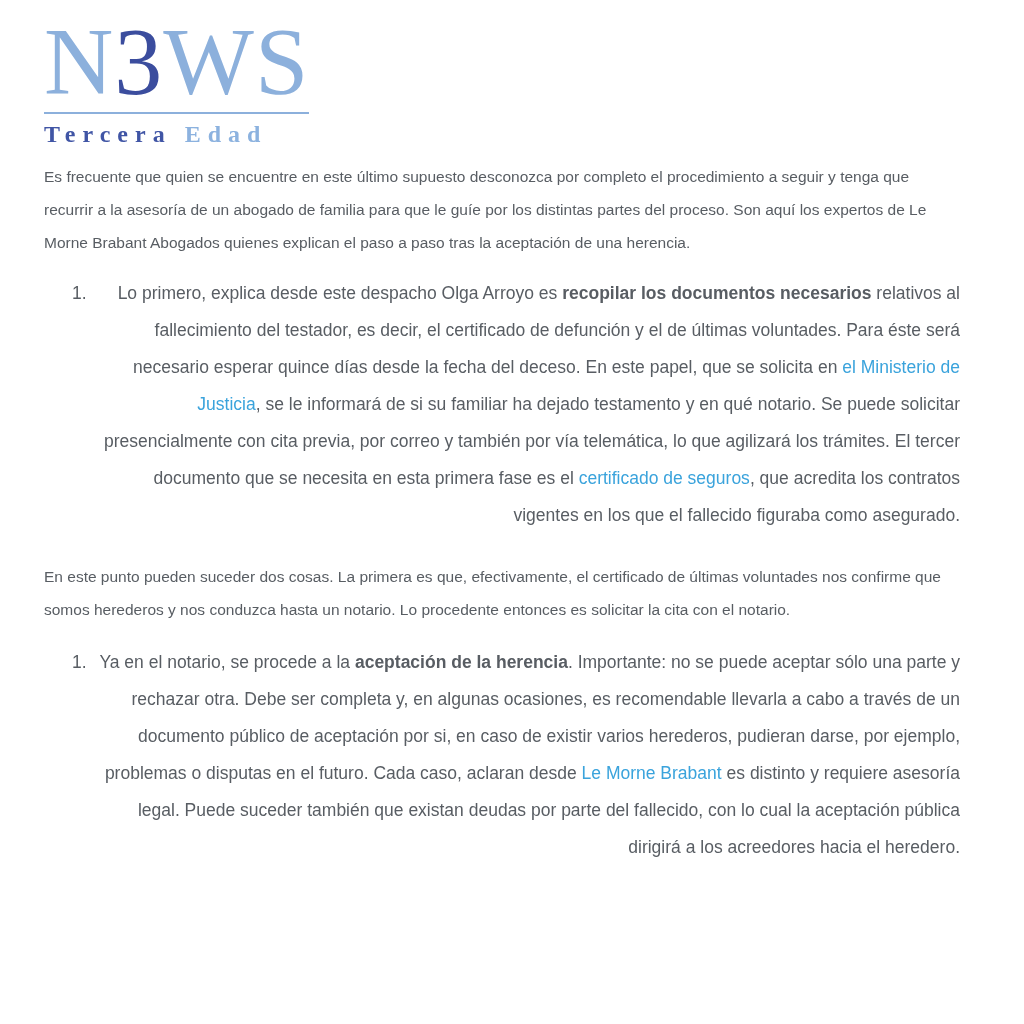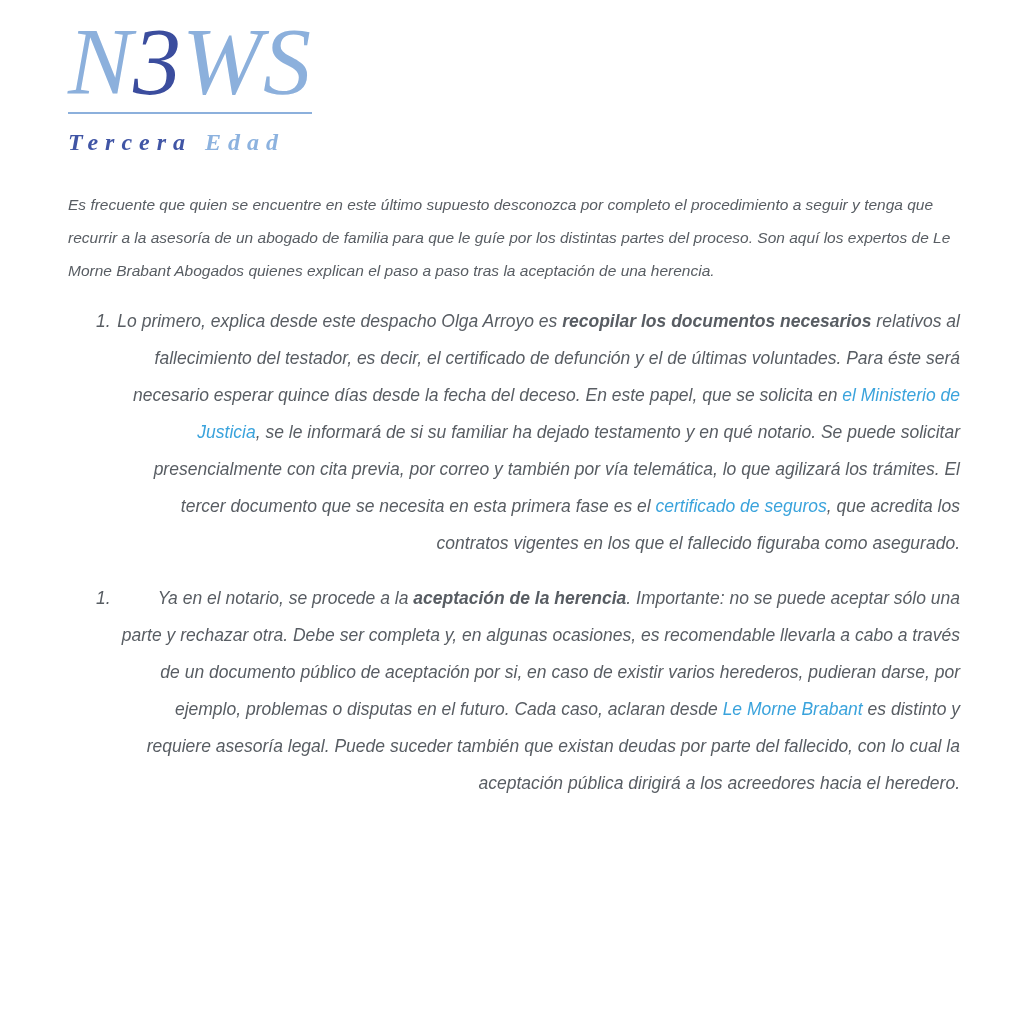--- a/index.html
+++ b/index.html
@@ -15,22 +15,21 @@
   *{margin:0;padding:0;box-sizing:border-box;}
   html,body{background:var(--page-bg);}
   body{
     width:1024px;
     height:1024px;
     overflow:hidden;
     font-family:"Liberation Sans","DejaVu Sans",sans-serif;
     color:var(--body-text);
   }
   .page{
-    padding:14px 64px 0 68px;
-    font-style:italic;
+    padding:14px 64px 0 44px;
   }
   
   .logo-block{
     display:inline-block;
   }
   .wordmark{
     font-family:"Liberation Serif","DejaVu Serif",serif;
     font-size:96px;
     line-height:1;
     letter-spacing:1px;
@@ -42,30 +41,30 @@
     height:2px;
     background:var(--underline);
     margin-top:2px;
     width:100%;
   }
   .tagline{
     font-family:"Liberation Serif","DejaVu Serif",serif;
     font-weight:bold;
     font-size:24px;
     letter-spacing:7px;
-    margin-top:15px;
+    margin-top:7px;
     white-space:nowrap;
   }
   .tagline .dk{color:var(--tagline-dark);}
   .tagline .lt{color:var(--tagline-light);}
   
   .para{
     font-size:15.5px;
     line-height:33px;
-    margin-top:32px;
+    margin-top:12px;
   }
   .steps{
     margin-top:16px;
     margin-bottom:8px;
   }
   .step{
     display:flex;
     font-size:17.5px;
     line-height:37px;
   }
@@ -107,20 +106,21 @@
 
     <p class="para">Es frecuente que quien se encuentre en este último supuesto desconozca por completo el procedimiento a seguir y tenga que recurrir a la asesoría de un abogado de familia para que le guíe por los distintas partes del proceso. Son aquí los expertos de Le Morne Brabant Abogados quienes explican el paso a paso tras la aceptación de una herencia.</p>
 
     <div class="steps">
       <div class="step">
         <span class="num">1.</span>
         <div class="content"><span>Lo primero, explica desde este despacho Olga Arroyo es </span><strong>recopilar los documentos necesarios</strong><span> relativos al fallecimiento del testador, es decir, el certificado de defunción y el de últimas voluntades. Para éste será necesario esperar quince días desde la fecha del deceso. En este papel, que se solicita en </span><a href="#">el Ministerio de Justicia</a><span>,  se le informará de si su familiar ha dejado testamento y en qué notario. Se puede solicitar presencialmente con cita previa, por correo y también por vía telemática, lo que agilizará los trámites. El tercer documento que se necesita en esta primera fase es el </span><a href="#">certificado de seguros</a><span>, que acredita los contratos vigentes en los que el fallecido figuraba como asegurado.</span></div>
       </div>
     </div>
 
+    <p class="para mid">En este punto pueden suceder dos cosas. La primera es que, efectivamente, el certificado de últimas voluntades nos confirme que somos herederos y nos conduzca hasta un notario. Lo procedente entonces es solicitar la cita con el notario.</p>
 
     <div class="steps second">
       <div class="step">
         <span class="num">1.</span>
         <div class="content"><span>Ya en el notario, se procede a la </span><strong>aceptación de la herencia</strong><span>. Importante: no se puede aceptar sólo una parte y rechazar otra. Debe ser completa y, en algunas ocasiones, es recomendable llevarla a cabo a través de un documento público de aceptación por si, en caso de existir varios herederos, pudieran darse, por ejemplo, problemas o disputas en el futuro. Cada caso, aclaran desde </span><a href="#">Le Morne Brabant</a><span> es distinto y requiere asesoría legal. Puede suceder también que existan deudas por parte del fallecido, con lo cual la aceptación pública dirigirá a los acreedores hacia el heredero.</span></div>
       </div>
     </div>
 
   </div>
 </div>

